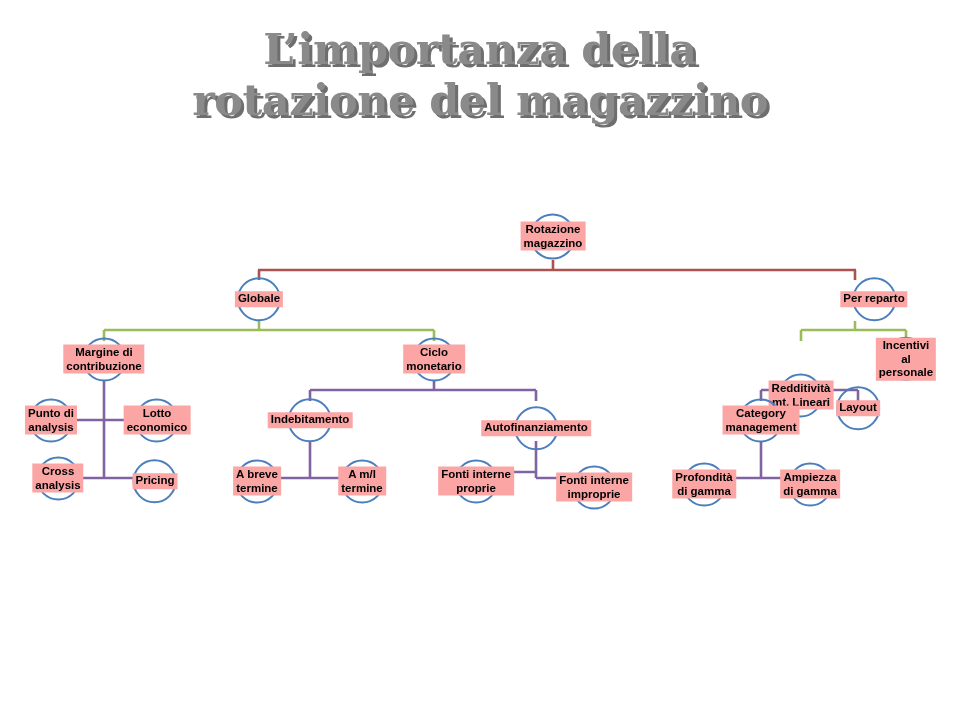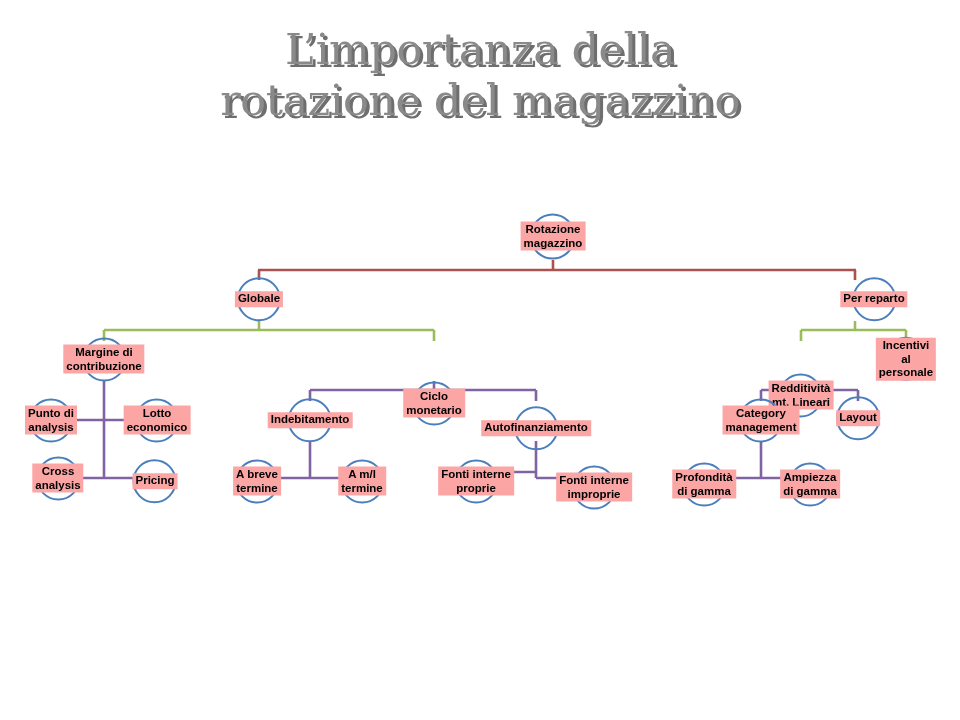--- a/index.html
+++ b/index.html
@@ -9,21 +9,21 @@
     font-family:"Liberation Sans", sans-serif;
     overflow:hidden;position:relative;
   }
   #stage{position:absolute;left:0;top:0;width:960px;height:720px;}
 
   
   #title{
     position:absolute;left:0;top:24px;width:960px;
     text-align:center;
     font-family:"DejaVu Serif","Liberation Serif",serif;
-    font-weight:normal;
+    font-weight:bold;
     font-size:43px;
     line-height:51px;
     letter-spacing:-0.5px;
     color:#8a8a8a;
     text-shadow:3px 3px 0 #6e6e6e;
     white-space:pre-line;
     user-select:none;
   }
 
   
@@ -145,21 +145,21 @@
     </div>
     <div class="node" style="left: 855px; top: 299px; color: rgb(0, 0, 0); margin-left: 19px;">
       <span class="ring" style="border-color: rgb(74, 126, 188);"></span>
       <span class="lbl">Per reparto</span>
     </div>
     <div class="node" style="left: 104px; top: 359px; color: rgb(0, 0, 0);">
       <span class="ring" style="border-color: rgb(74, 126, 188);"></span>
       <span class="lbl">Margine di
 contribuzione</span>
     </div>
-    <div class="node" style="left: 434px; top: 359px; color: rgb(0, 0, 0); margin-top: 44px;">
+    <div class="node" style="left: 434px; top: 359px; color: rgb(0, 0, 0);">
       <span class="ring" style="border-color: rgb(74, 126, 188);"></span>
       <span class="lbl">Ciclo
 monetario</span>
     </div>
     <div class="node" style="left: 801px; top: 359px; color: rgb(0, 0, 0); margin-top: 36px;">
       <span class="ring" style="border-color: rgb(74, 126, 188);"></span>
       <span class="lbl">Redditività
 mt. Lineari</span>
     </div>
     <div class="node" style="left: 906px; top: 359px; color: rgb(0, 0, 0);">
@@ -212,21 +212,21 @@
     <div class="node" style="left: 594px; top: 487px; color: rgb(0, 0, 0);">
       <span class="ring" style="border-color: rgb(74, 126, 188);"></span>
       <span class="lbl">Fonti interne
 improprie</span>
     </div>
     <div class="node" style="left: 761px; top: 420px; color: rgb(0, 0, 0);">
       <span class="ring" style="border-color: rgb(74, 126, 188);"></span>
       <span class="lbl">Category
 management</span>
     </div>
-    <div class="node" style="left: 858px; top: 418px; color: rgb(0, 0, 0);">
+    <div class="node" style="left: 858px; top: 408px; color: rgb(0, 0, 0);">
       <span class="ring" style="border-color: rgb(74, 126, 188);"></span>
       <span class="lbl">Layout</span>
     </div>
     <div class="node" style="left: 704px; top: 484px; color: rgb(0, 0, 0);">
       <span class="ring" style="border-color: rgb(74, 126, 188);"></span>
       <span class="lbl">Profondità
 di gamma</span>
     </div>
     <div class="node" style="left: 810px; top: 484px; color: rgb(0, 0, 0);">
       <span class="ring" style="border-color: rgb(74, 126, 188);"></span>

